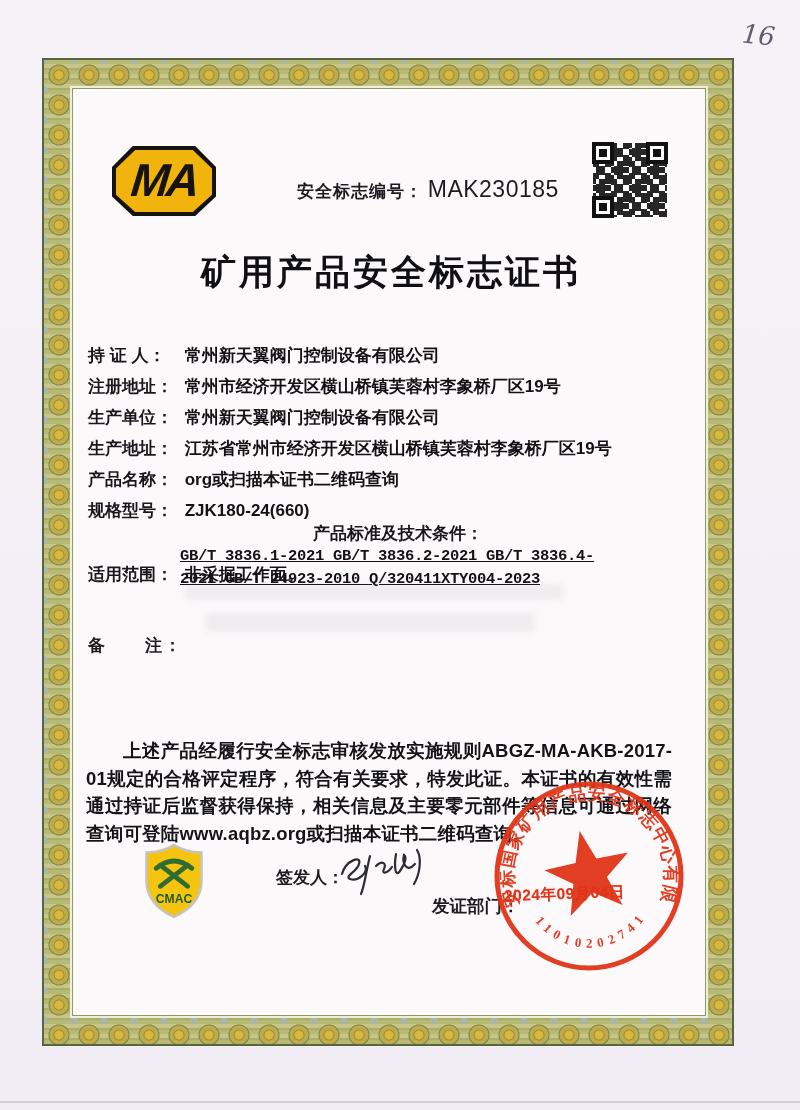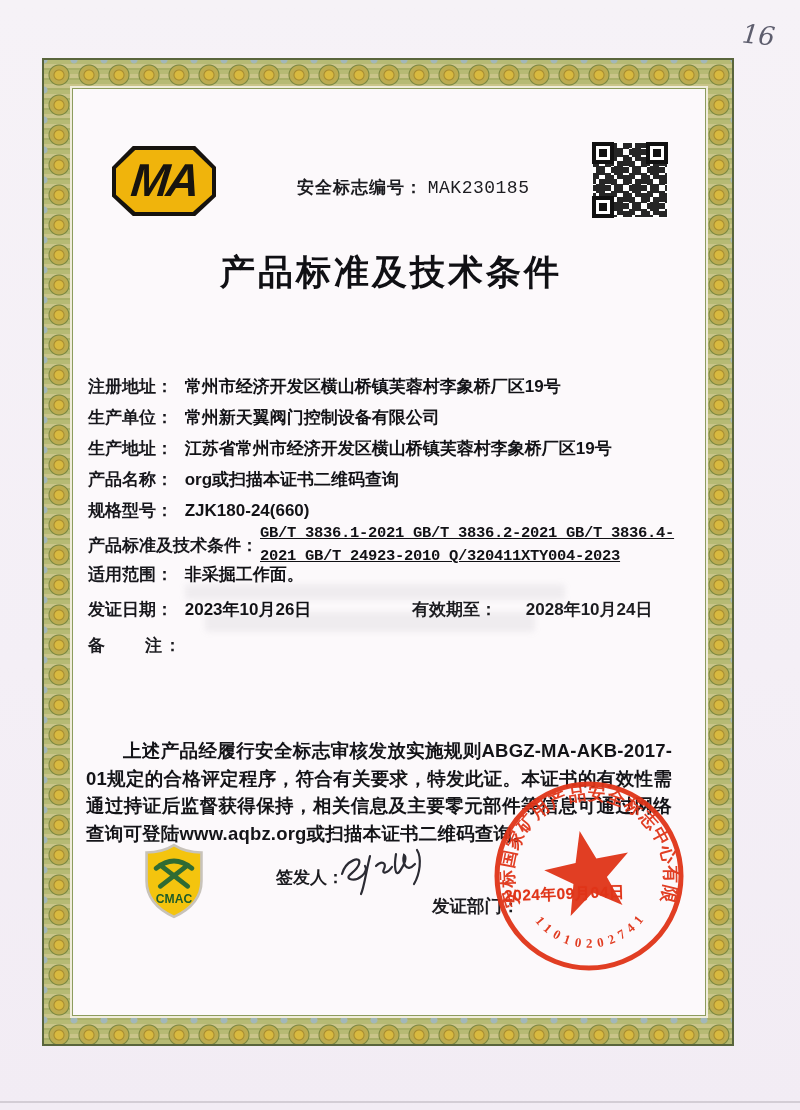--- a/index.html
+++ b/index.html
@@ -35,21 +35,21 @@
   .ma{position:absolute;left:112px;top:146px;width:104px;height:70px;}
   .ma .blk{position:absolute;inset:0;background:#16130e;
     clip-path:polygon(20% 0,80% 0,100% 30%,100% 72%,80% 100%,20% 100%,0 72%,0 30%);}
   .ma .yel{position:absolute;inset:4px;background:#f0b40c;
     clip-path:polygon(20% 0,80% 0,100% 30%,100% 72%,80% 100%,20% 100%,0 72%,0 30%);}
   .ma .txt{position:absolute;inset:0;display:flex;align-items:center;justify-content:center;
     font-weight:900;font-style:italic;font-size:46px;letter-spacing:-3px;color:#17140f;
     transform:skewX(-6deg);padding-bottom:2px;}
   .certno{position:absolute;left:297px;top:176px;font-size:17px;white-space:nowrap;}
   .certno .lab{font-weight:600;letter-spacing:1px;}
-  .certno .val{font-family:Liberation Mono, monospace;font-size:18px;letter-spacing:.5px;margin-top:44px;}
+  .certno .val{font-family:Liberation Sans, sans-serif;font-size:23px;letter-spacing:.5px;margin-top:44px;}
   
   .qr{position:absolute;left:592px;top:142px;width:76px;height:76px;background:#fff;}
   .qr .noise{position:absolute;inset:1px;opacity:.92;
     background:
       repeating-conic-gradient(#141414 0% 25%,rgba(0,0,0,0) 0% 50%) 0px 0px/12px 12px,
       repeating-conic-gradient(rgba(0,0,0,0) 0% 25%,#141414 0% 50%) 3px 5px/18px 18px;}
   .qr .f{position:absolute;width:14px;height:14px;border:4px solid #111;background:#fff;}
   .qr .f::after{content:"";position:absolute;inset:3px;background:#111;}
   .qr .tl{left:0;top:0}.qr .tr{right:0;top:0}.qr .bl{left:0;bottom:0}
   .title{
@@ -57,21 +57,21 @@
     font-size:35px;font-weight:900;letter-spacing:3px;color:#101014;
     font-family:"Liberation Serif","DejaVu Serif",serif;
   }
   
   .row{position:absolute;left:88px;width:622px;font-size:17px;white-space:nowrap;}
   .row .lab{display:inline-block;font-weight:600;color:#17171c;}
   .row .val{font-weight:700;color:#121216;}
   .r0{top:344px}.r1{top:375px}.r2{top:406px}.r3{top:437px}.r4{top:468px}.r5{top:499px}
   .row .lab{width:92px;}
   .lab-wide{width:172px !important;}
-  .r6{top:522px;display:flex;align-items:center;}
+  .r6{top:522px;display:flex;align-items:center;flex-direction:column;}
   .r6 .val{white-space:normal;width:438px;line-height:23px;font-family:"Liberation Mono","DejaVu Sans Mono",monospace;font-size:15.5px;letter-spacing:-0.3px;text-decoration:underline;}
   .r7{top:563px}
   .rowdates{top:598px}
   .rowdates .lab2{display:inline-block;font-weight:600;margin-left:96px;}
   .rowdates .val2{font-weight:700;margin-left:24px;}
   .remark{position:absolute;left:88px;top:634px;font-size:17px;font-weight:600;letter-spacing:2px;}
   .ghost1,.ghost2{position:absolute;background:rgba(125,125,140,.10);filter:blur(3px);border-radius:4px;}
   .ghost1{left:185px;top:584px;width:380px;height:16px;}
   .ghost2{left:205px;top:612px;width:330px;height:20px;}
   
@@ -113,22 +113,26 @@
     <span class="val">MAK230185</span>
   </div>
 
   <div class="qr">
     <div class="noise"></div>
     <div class="f tl"></div>
     <div class="f tr"></div>
     <div class="f bl"></div>
   </div>
 
-  <div class="title">产品标准及技术条件</div>
-
+  <div class="title">矿用产品安全标志证书</div>
+
+  <div class="row r0">
+    <span class="lab">持 证 人：</span>
+    <span class="val">常州新天翼阀门控制设备有限公司</span>
+  </div>
   <div class="row r1">
     <span class="lab">注册地址：</span>
     <span class="val">常州市经济开发区横山桥镇芙蓉村李象桥厂区19号</span>
   </div>
   <div class="row r2">
     <span class="lab">生产单位：</span>
     <span class="val">常州新天翼阀门控制设备有限公司</span>
   </div>
   <div class="row r3">
     <span class="lab">生产地址：</span>
@@ -147,26 +151,20 @@
     <span class="val">GB/T 3836.1-2021 GB/T 3836.2-2021 GB/T 3836.4-2021 GB/T 24923-2010 Q/320411XTY004-2023</span>
   </div>
   <div class="row r7">
     <span class="lab">适用范围：</span>
     <span class="val">非采掘工作面。</span>
   </div>
 
   <div class="ghost1"></div>
   <div class="ghost2"></div>
 
-  <div class="row rowdates">
-    <span class="lab">发证日期：</span>
-    <span class="val">2023年10月26日</span>
-    <span class="lab2">有效期至：</span>
-    <span class="val2">2028年10月24日</span>
-  </div>
 
   <div class="remark">备　　注：</div>
 
   <div class="statement">上述产品经履行安全标志审核发放实施规则ABGZ-MA-AKB-2017-01规定的合格评定程序，符合有关要求，特发此证。本证书的有效性需通过持证后监督获得保持，相关信息及主要零元部件等信息可通过网络查询可登陆www.aqbz.org或扫描本证书二维码查询。</div>
 
   <div class="cmac">
     <svg width="64" height="76" viewBox="0 0 60 72">
       <path d="M30 2 C 38 7 48 9 56 9 L56 36 C56 52 45 63 30 70 C15 63 4 52 4 36 L4 9 C12 9 22 7 30 2 Z" fill="#f4c40e" stroke="#c8c3ba" stroke-width="2.5"></path>
       <g stroke="#2f6b33" stroke-width="4.5" stroke-linecap="round" fill="none">
         <path d="M17 21 L43 41"></path>

